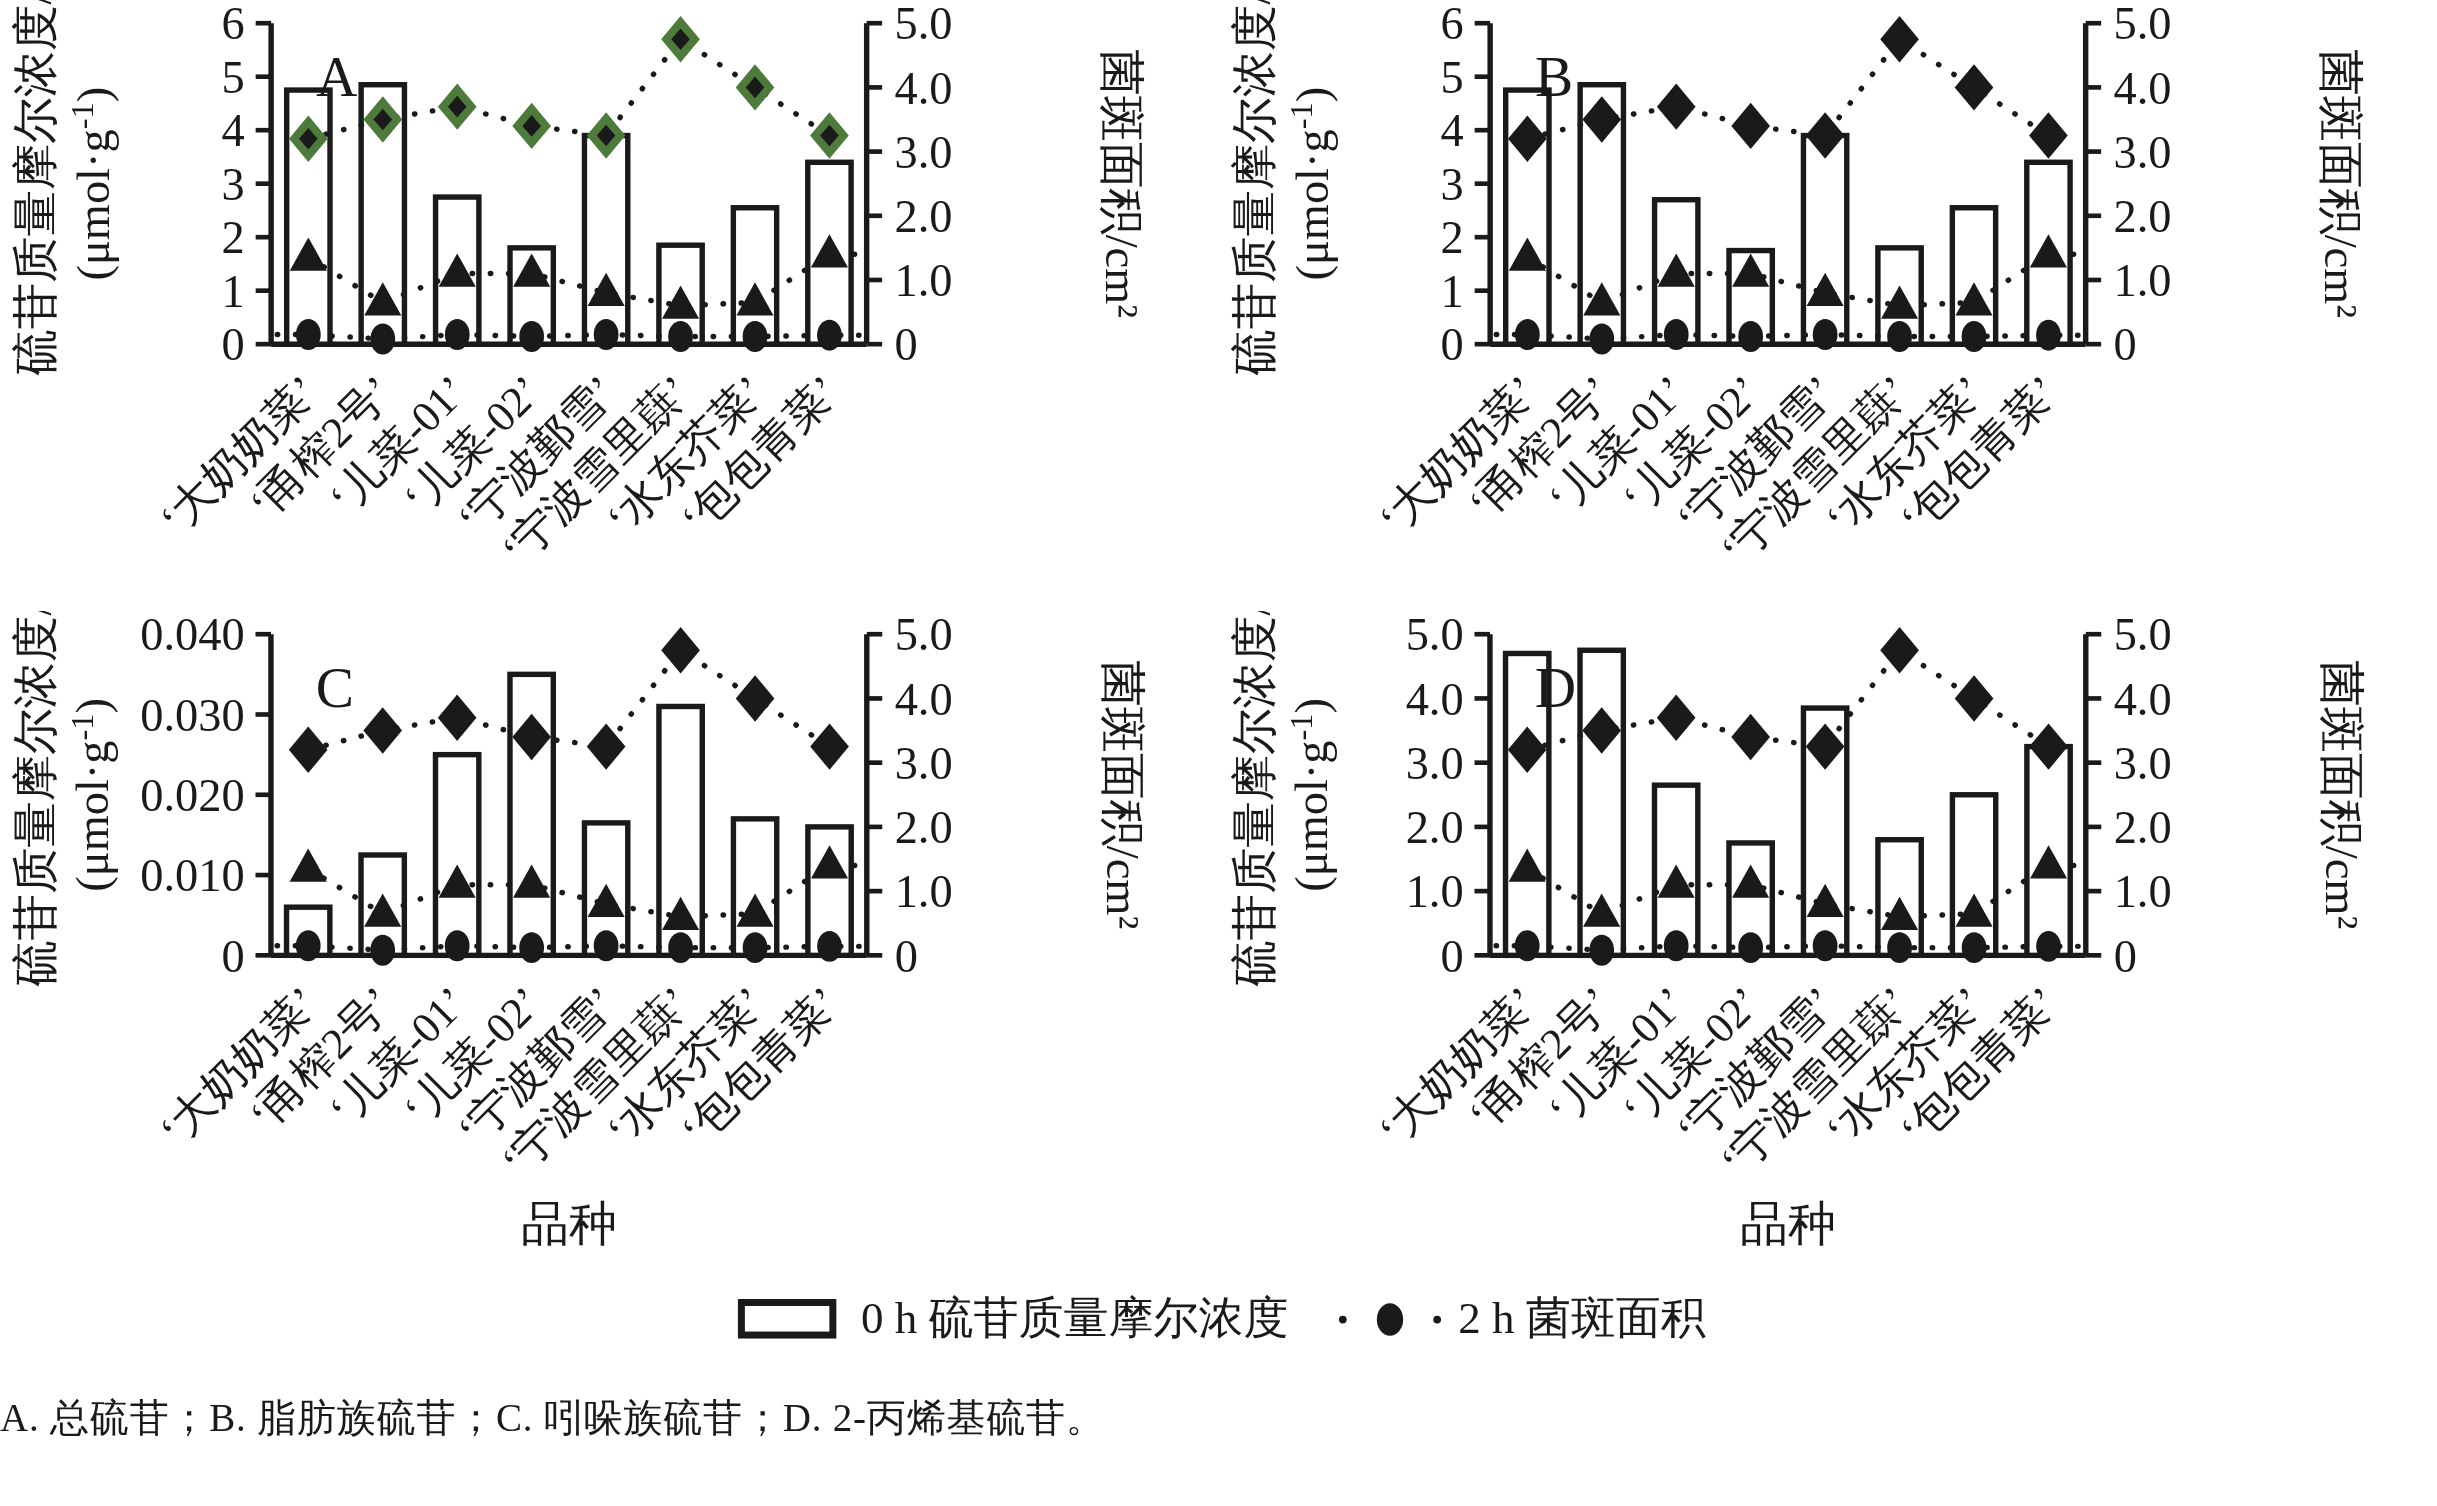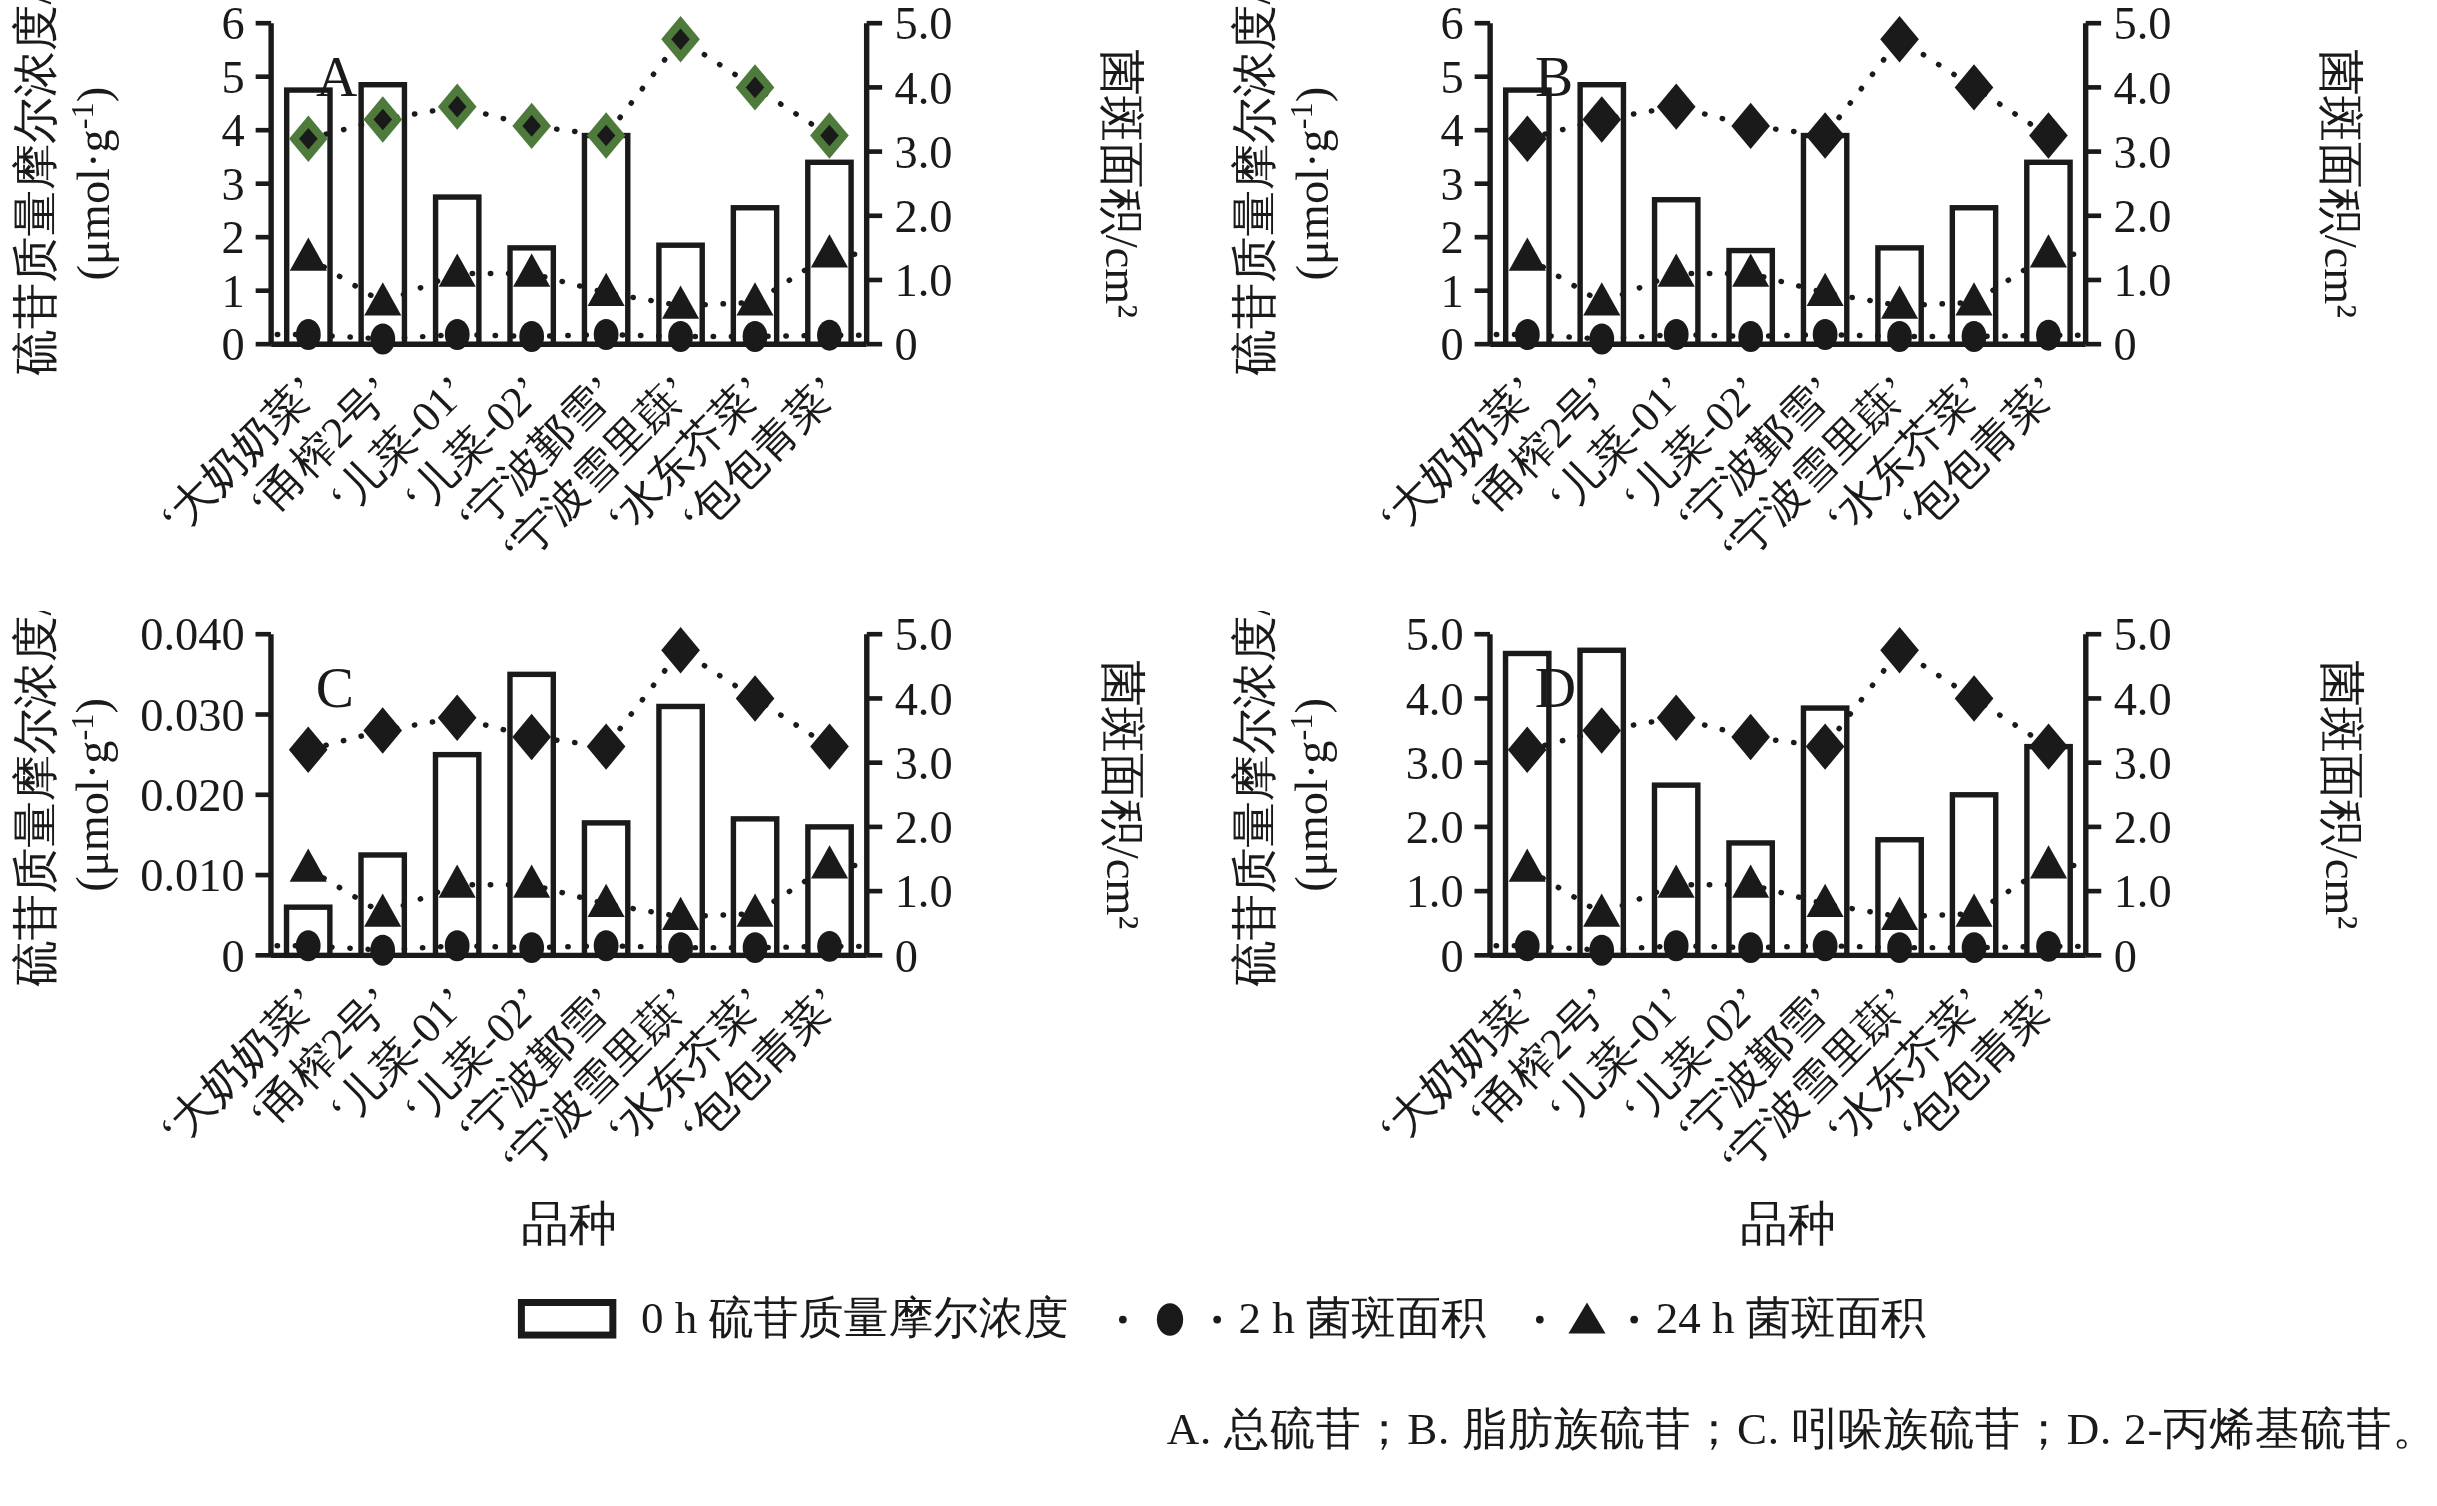--- a/index.html
+++ b/index.html
@@ -5,21 +5,21 @@
   html,body{margin:0;padding:0;background:#fff;}
   .figure{
     position:relative;width:2438px;height:1506px;background:#fff;
     font-family:"Liberation Serif","DejaVu Serif",serif;color:#1a1a1a;overflow:hidden;
   }
   .row{display:flex;}
   svg text{font-family:"Liberation Serif","DejaVu Serif",serif;fill:#1a1a1a;}
   .legend{display:flex;justify-content:center;align-items:center;gap:43px;height:102px;margin-top:6.2px;}
   .legend-item{display:flex;align-items:center;gap:10.8px;font-size:45px;white-space:nowrap;}
   .legend-item svg{flex:0 0 auto;}
-  .caption{text-align:right;font-size:45px;margin-top:30px;letter-spacing:0.8px;}
+  .caption{text-align:left;font-size:39px;margin-top:22px;letter-spacing:0.8px;}
 </style>
 </head>
 <body>
 
 <div class="figure">
 
   <div class="row">
     <svg id="panel-0" class="panel" width="1219" height="611" viewBox="0 0 1575 790">
         <g>
           <g>
@@ -405,26 +405,18 @@
       <span>0 h 硫苷质量摩尔浓度</span>
     </div>
     <div class="legend-item">
       <svg width="116" height="62" viewBox="0 0 150 80">
         <circle cx="14" cy="42" r="5" fill="#1a1a1a"></circle>
         <ellipse cx="75" cy="42" rx="17" ry="21" fill="#1a1a1a"></ellipse>
         <circle cx="136" cy="42" r="5" fill="#1a1a1a"></circle>
       </svg>
       <span>2 h 菌斑面积</span>
     </div>
-    <div class="legend-item">
-      <svg width="116" height="62" viewBox="0 0 150 80">
-        <circle cx="14" cy="42" r="5" fill="#1a1a1a"></circle>
-        <path d="M75 20 L99 60 L51 60 Z" fill="#1a1a1a"></path>
-        <circle cx="136" cy="42" r="5" fill="#1a1a1a"></circle>
-      </svg>
-      <span>24 h 菌斑面积</span>
-    </div>
   </div>
 
   <div class="caption">A. 总硫苷；B. 脂肪族硫苷；C. 吲哚族硫苷；D. 2-丙烯基硫苷。</div>
 
 </div>
 
 
 </body></html>

